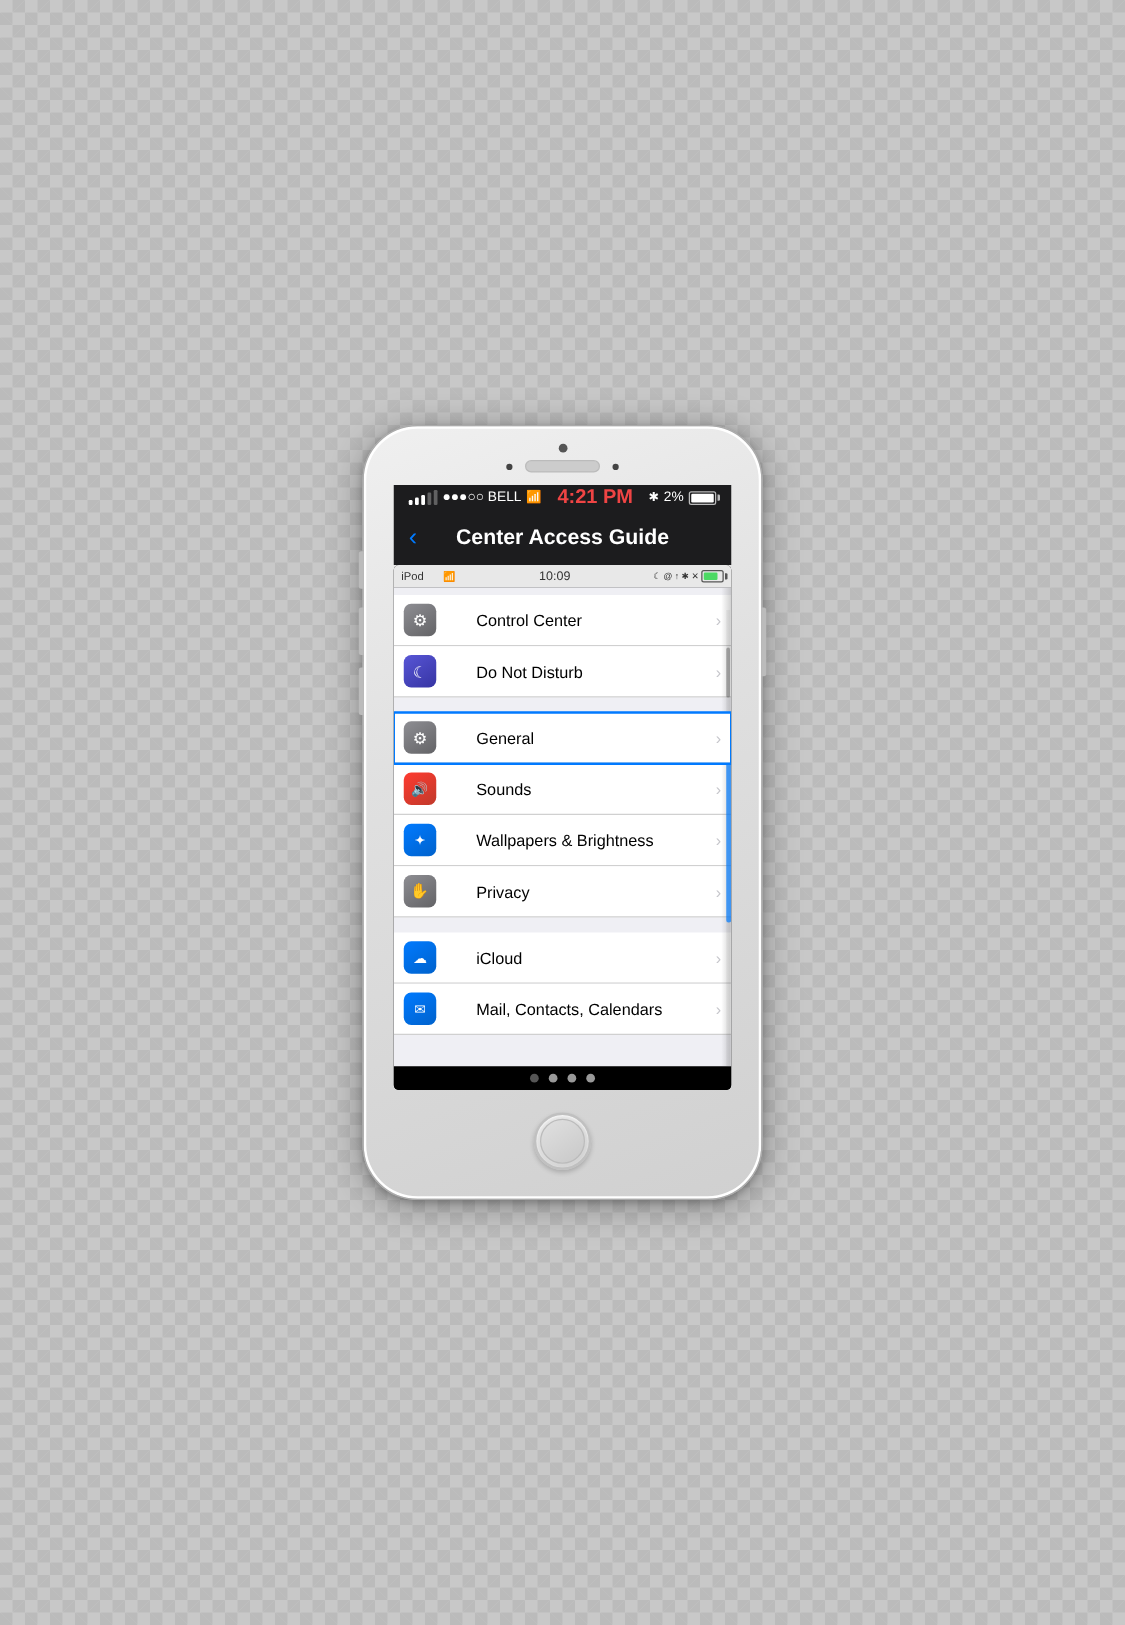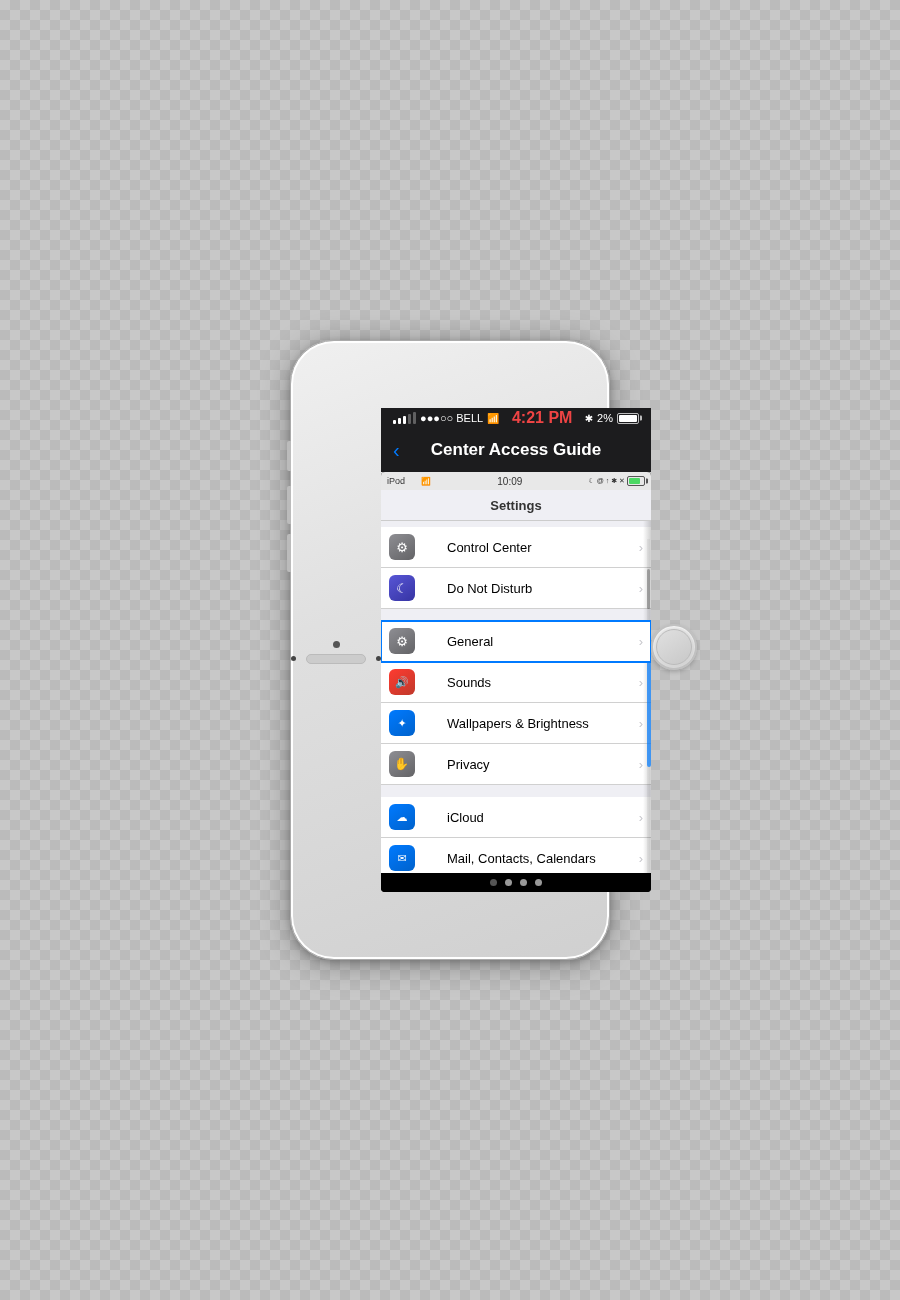--- a/index.html
+++ b/index.html
@@ -27,21 +27,21 @@
       height: 620px;
       background: linear-gradient(160deg, #f0f0f0 0%, #e0e0e0 40%, #d0d0d0 100%);
       border-radius: 44px;
       border: 1px solid #aaa;
       box-shadow:
         inset 0 0 0 2px #fff,
         0 4px 30px rgba(0,0,0,0.35),
         0 2px 6px rgba(0,0,0,0.2);
       position: relative;
       display: flex;
-      flex-direction: row;
+      flex-direction: column;
       align-items: center;
     }
 
     
     .side-btn-left-top {
       position: absolute;
       left: -4px;
       top: 100px;
       width: 4px;
       height: 30px;
@@ -477,23 +477,20 @@
           </div>
           <div class="ipod-status-center">10:09</div>
           <div class="ipod-status-right">
             <span style="font-size:7px;">☾ @ ↑ ✱ ✕</span>
             <div class="battery-icon">
               <div class="battery-fill"></div>
             </div>
           </div>
         </div>
 
-        <div style="background:#efeff4;padding:6px 0;text-align:center;border-bottom:1px solid #ccc;">
-          <span style="font-size:13px;font-weight:bold;color:#333;">Settings</span>
-        </div>
 
         <div style="flex:1;overflow:hidden;background:#efeff4;position:relative;">
 
           <div class="settings-section">
             <div class="settings-section-gap" style="height:6px;"></div>
 
             <div class="settings-row">
               <div class="settings-icon icon-control-center">
                 <span style="color:#fff;font-size:13px;">⚙</span>
               </div>

